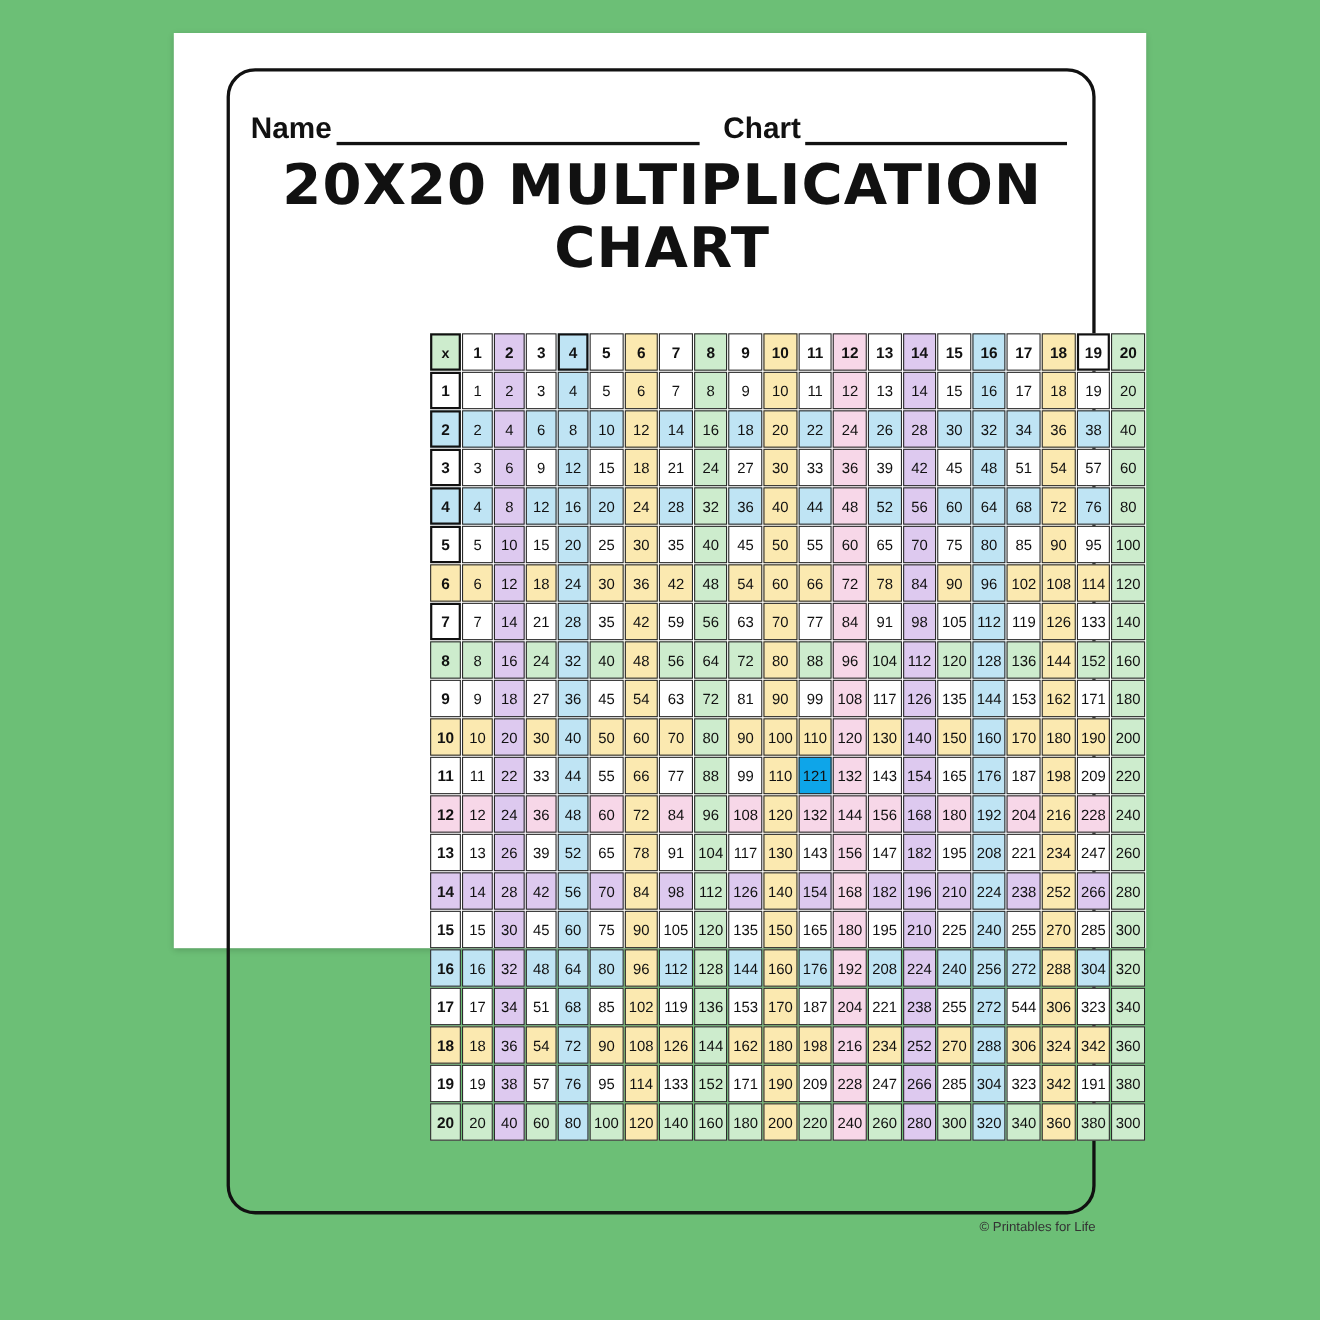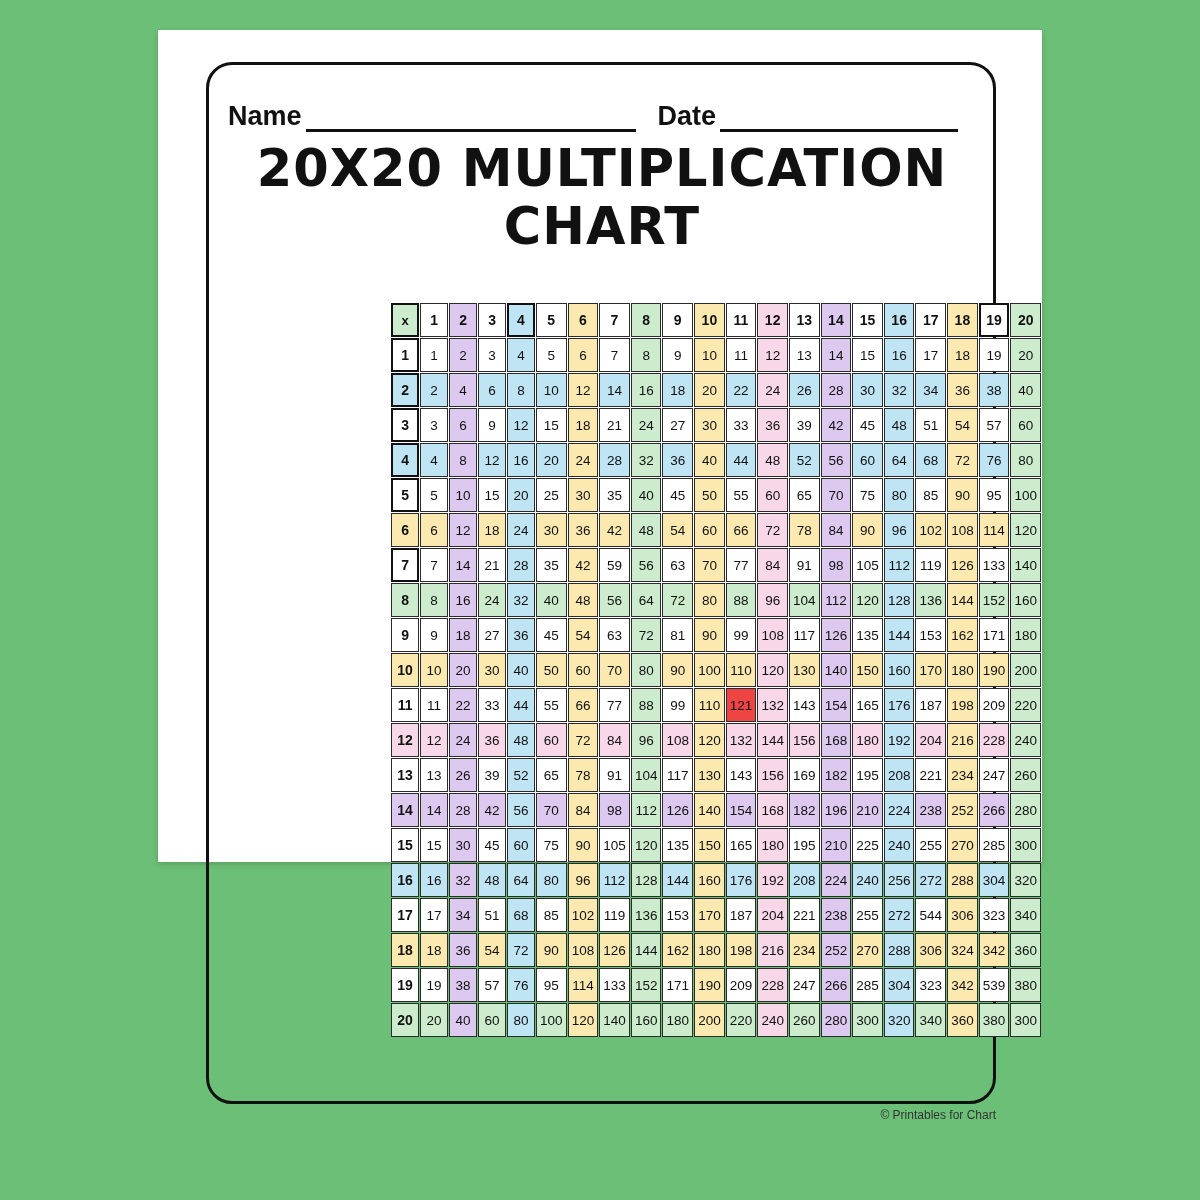--- a/index.html
+++ b/index.html
@@ -124,21 +124,21 @@
 </head>
 <body>
 
 <div class="page-sheet">
   <div class="rounded-border"></div>
 
   <div class="name-date-row">
     <span class="field-label">Name</span>
     <span class="rule rule-name"></span>
     <span class="spacer"></span>
-    <span class="field-label">Date</span>
+    <span class="field-label">Chart</span>
     <span class="rule rule-date"></span>
   </div>
 
   <div class="chart-title">20x20 Multiplication Chart</div>
 
   <div class="grid-wrap">
     <table class="mult">
       <tbody id="mult-body">
           <tr>
             <td class="hdr corner thick" style="background: rgb(205, 236, 205);">x</td>
@@ -398,21 +398,21 @@
             <td class="body" style="background: rgb(255, 255, 255);">11</td>
             <td class="body" style="background: rgb(221, 201, 239);">22</td>
             <td class="body" style="background: rgb(255, 255, 255);">33</td>
             <td class="body" style="background: rgb(191, 228, 244);">44</td>
             <td class="body" style="background: rgb(255, 255, 255);">55</td>
             <td class="body" style="background: rgb(251, 233, 176);">66</td>
             <td class="body" style="background: rgb(255, 255, 255);">77</td>
             <td class="body" style="background: rgb(205, 236, 205);">88</td>
             <td class="body" style="background: rgb(255, 255, 255);">99</td>
             <td class="body" style="background: rgb(251, 233, 176);">110</td>
-            <td class="body" style="background: #ef4444;">121</td>
+            <td class="body" style="background: #0ea5e9;">121</td>
             <td class="body" style="background: rgb(247, 215, 232);">132</td>
             <td class="body" style="background: rgb(255, 255, 255);">143</td>
             <td class="body" style="background: rgb(221, 201, 239);">154</td>
             <td class="body" style="background: rgb(255, 255, 255);">165</td>
             <td class="body" style="background: rgb(191, 228, 244);">176</td>
             <td class="body" style="background: rgb(255, 255, 255);">187</td>
             <td class="body" style="background: rgb(251, 233, 176);">198</td>
             <td class="body" style="background: rgb(255, 255, 255);">209</td>
             <td class="body" style="background: rgb(205, 236, 205);">220</td>
           </tr>
@@ -446,21 +446,21 @@
             <td class="body" style="background: rgb(255, 255, 255);">39</td>
             <td class="body" style="background: rgb(191, 228, 244);">52</td>
             <td class="body" style="background: rgb(255, 255, 255);">65</td>
             <td class="body" style="background: rgb(251, 233, 176);">78</td>
             <td class="body" style="background: rgb(255, 255, 255);">91</td>
             <td class="body" style="background: rgb(205, 236, 205);">104</td>
             <td class="body" style="background: rgb(255, 255, 255);">117</td>
             <td class="body" style="background: rgb(251, 233, 176);">130</td>
             <td class="body" style="background: rgb(255, 255, 255);">143</td>
             <td class="body" style="background: rgb(247, 215, 232);">156</td>
-            <td class="body" style="background: rgb(255, 255, 255);">169</td>
+            <td class="body" style="background: rgb(255, 255, 255);">147</td>
             <td class="body" style="background: rgb(221, 201, 239);">182</td>
             <td class="body" style="background: rgb(255, 255, 255);">195</td>
             <td class="body" style="background: rgb(191, 228, 244);">208</td>
             <td class="body" style="background: rgb(255, 255, 255);">221</td>
             <td class="body" style="background: rgb(251, 233, 176);">234</td>
             <td class="body" style="background: rgb(255, 255, 255);">247</td>
             <td class="body" style="background: rgb(205, 236, 205);">260</td>
           </tr>
           <tr>
             <td class="hdr" style="background: rgb(221, 201, 239);">14</td>
@@ -590,21 +590,21 @@
             <td class="body" style="background: rgb(255, 255, 255);">171</td>
             <td class="body" style="background: rgb(251, 233, 176);">190</td>
             <td class="body" style="background: rgb(255, 255, 255);">209</td>
             <td class="body" style="background: rgb(247, 215, 232);">228</td>
             <td class="body" style="background: rgb(255, 255, 255);">247</td>
             <td class="body" style="background: rgb(221, 201, 239);">266</td>
             <td class="body" style="background: rgb(255, 255, 255);">285</td>
             <td class="body" style="background: rgb(191, 228, 244);">304</td>
             <td class="body" style="background: rgb(255, 255, 255);">323</td>
             <td class="body" style="background: rgb(251, 233, 176);">342</td>
-            <td class="body" style="background: rgb(255, 255, 255);">539</td>
+            <td class="body" style="background: rgb(255, 255, 255);">191</td>
             <td class="body" style="background: rgb(205, 236, 205);">380</td>
           </tr>
           <tr>
             <td class="hdr" style="background: rgb(205, 236, 205);">20</td>
             <td class="body" style="background: rgb(205, 236, 205);">20</td>
             <td class="body" style="background: rgb(221, 201, 239);">40</td>
             <td class="body" style="background: rgb(205, 236, 205);">60</td>
             <td class="body" style="background: rgb(191, 228, 244);">80</td>
             <td class="body" style="background: rgb(205, 236, 205);">100</td>
             <td class="body" style="background: rgb(251, 233, 176);">120</td>
@@ -620,14 +620,14 @@
             <td class="body" style="background: rgb(191, 228, 244);">320</td>
             <td class="body" style="background: rgb(205, 236, 205);">340</td>
             <td class="body" style="background: rgb(251, 233, 176);">360</td>
             <td class="body" style="background: rgb(205, 236, 205);">380</td>
             <td class="body" style="background: rgb(205, 236, 205);">300</td>
           </tr>
         </tbody>
     </table>
   </div>
 
-  <div class="credit">© Printables for Chart</div>
+  <div class="credit">© Printables for Life</div>
 </div>
 
 </body></html>

